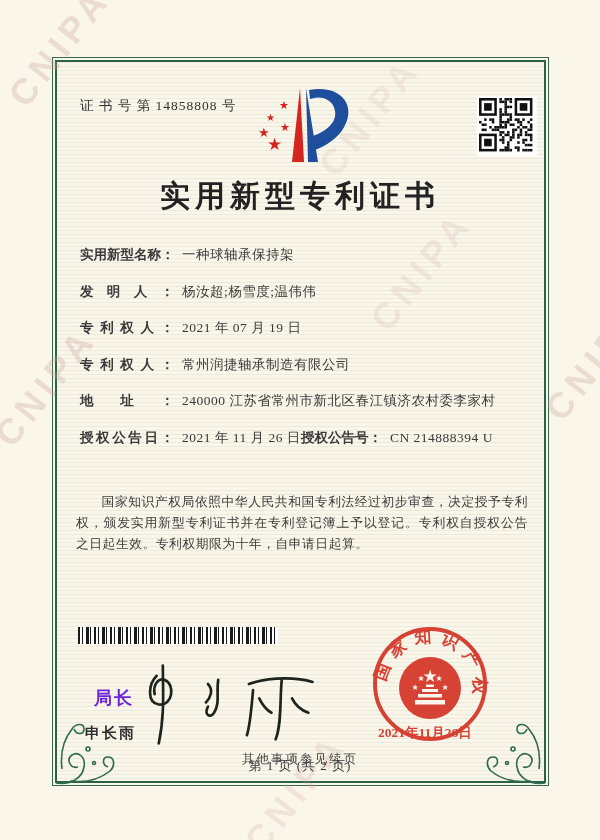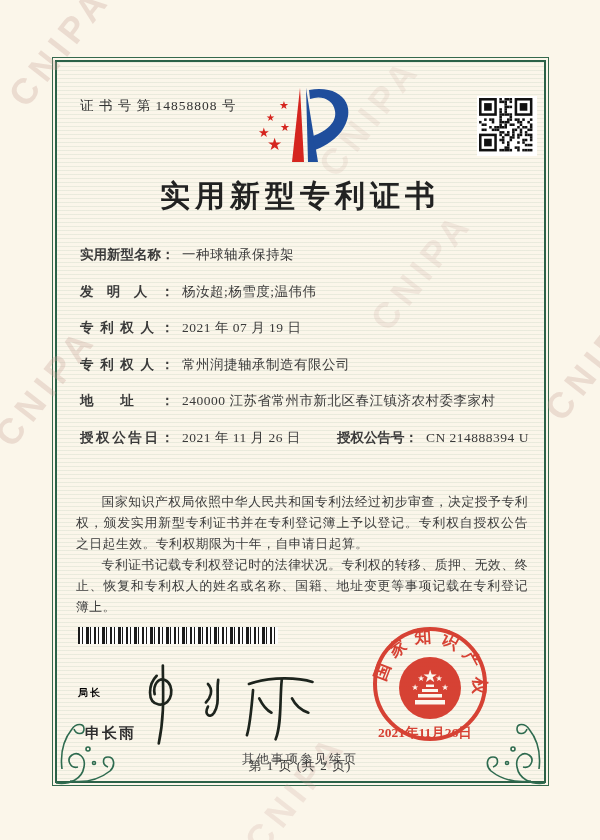--- a/index.html
+++ b/index.html
@@ -16,29 +16,29 @@
   .cert-no{position:absolute;left:80px;top:97px;font-size:13.5px;letter-spacing:1px;color:#333;}
   .logo{position:absolute;left:243px;top:84px;width:120px;height:86px;}
   .logo .star{position:absolute;color:#d5251f;line-height:1;}
   .qr{position:absolute;left:477px;top:96px;width:58px;height:58px;background:#fff;padding:1px;}
   .title{position:absolute;left:0;top:176px;width:100%;text-align:center;font-size:30px;
          font-weight:bold;letter-spacing:5px;color:#222;}
   .rows{position:absolute;left:80px;top:246px;width:450px;}
   .row{height:22px;margin-bottom:14.5px;font-size:13.5px;white-space:nowrap;color:#3a3a3a;}
   .flabel{display:inline-block;width:94px;text-align:justify;text-align-last:justify;font-weight:600;}
   .fvalue{margin-left:8px;letter-spacing:0.5px;margin-top:6px;}
-  .flabel2{margin-left:36px;font-weight:600;}
+  .flabel2{font-weight:600;}
   .paras{position:absolute;left:76px;top:492px;width:452px;font-size:12.8px;line-height:21px;
          text-align:justify;color:#3c3c3c;}
   .paras p{margin:0;text-indent:2em;letter-spacing:0.5px;}
   .barcode{position:absolute;left:78px;top:627px;width:200px;height:17px;
     background:repeating-linear-gradient(90deg,#1a1a1a 0 2px,#fdfdfd 2px 4px,#1a1a1a 4px 5px,
       #fdfdfd 5px 8px,#1a1a1a 8px 11px,#fdfdfd 11px 12px,#1a1a1a 12px 13px,#fdfdfd 13px 16px);}
-  .director-title{position:absolute;left:78px;top:686px;font-family:"Liberation Sans","DejaVu Sans",sans-serif;
-         font-weight:bold;font-size:10px;color:#000000;letter-spacing:2px;}
+  .director-title{position:absolute;left:94px;top:686px;font-family:"Liberation Sans","DejaVu Sans",sans-serif;
+         font-weight:bold;font-size:18px;color:#6d28d9;letter-spacing:2px;}
   .director-name{position:absolute;left:85px;top:712px;font-family:"Liberation Sans","DejaVu Sans",sans-serif;
          font-weight:bold;font-size:15px;color:#2f2f2f;letter-spacing:2px;margin-top:12px;}
   .signature{position:absolute;left:128px;top:652px;width:205px;height:105px;}
   .seal{position:absolute;left:360px;top:620px;width:140px;height:152px;opacity:0.95;}
   .page-number{position:absolute;left:0;top:757px;width:100%;text-align:center;font-size:13px;
          letter-spacing:1px;color:#3a3a3a;}
   .footer-note{position:absolute;left:0;top:751px;width:100%;text-align:center;font-size:12.5px;
          letter-spacing:2px;color:#444;}
   .ornament{position:absolute;width:90px;height:90px;}
   .orn-br{left:461px;top:699px;}
@@ -223,21 +223,20 @@
     <div class="row">
       <span class="flabel">地址：</span><span class="fvalue">240000 江苏省常州市新北区春江镇济农村委李家村</span>
     </div>
     <div class="row">
       <span class="flabel">授权公告日：</span><span class="fvalue">2021 年 11 月 26 日</span><span class="flabel2">授权公告号：</span><span class="fvalue">CN 214888394 U</span>
     </div>
   </div>
 
   <div class="paras">
     <p>国家知识产权局依照中华人民共和国专利法经过初步审查，决定授予专利权，颁发实用新型专利证书并在专利登记簿上予以登记。专利权自授权公告之日起生效。专利权期限为十年，自申请日起算。</p>
-    <p>专利证书记载专利权登记时的法律状况。专利权的转移、质押、无效、终止、恢复和专利权人的姓名或名称、国籍、地址变更等事项记载在专利登记簿上。</p>
   </div>
 
   <div class="barcode"></div>
 
   <div class="director-title">局长</div>
   <div class="director-name">申长雨</div>
 
   <svg class="signature" viewBox="0 0 200 100">
     <g fill="none" stroke="#1d241d" stroke-width="2.6" stroke-linecap="round">
       <path d="M28 22 C20 30 18 48 30 50 C44 52 46 30 36 26 C30 24 24 30 26 40"></path>

